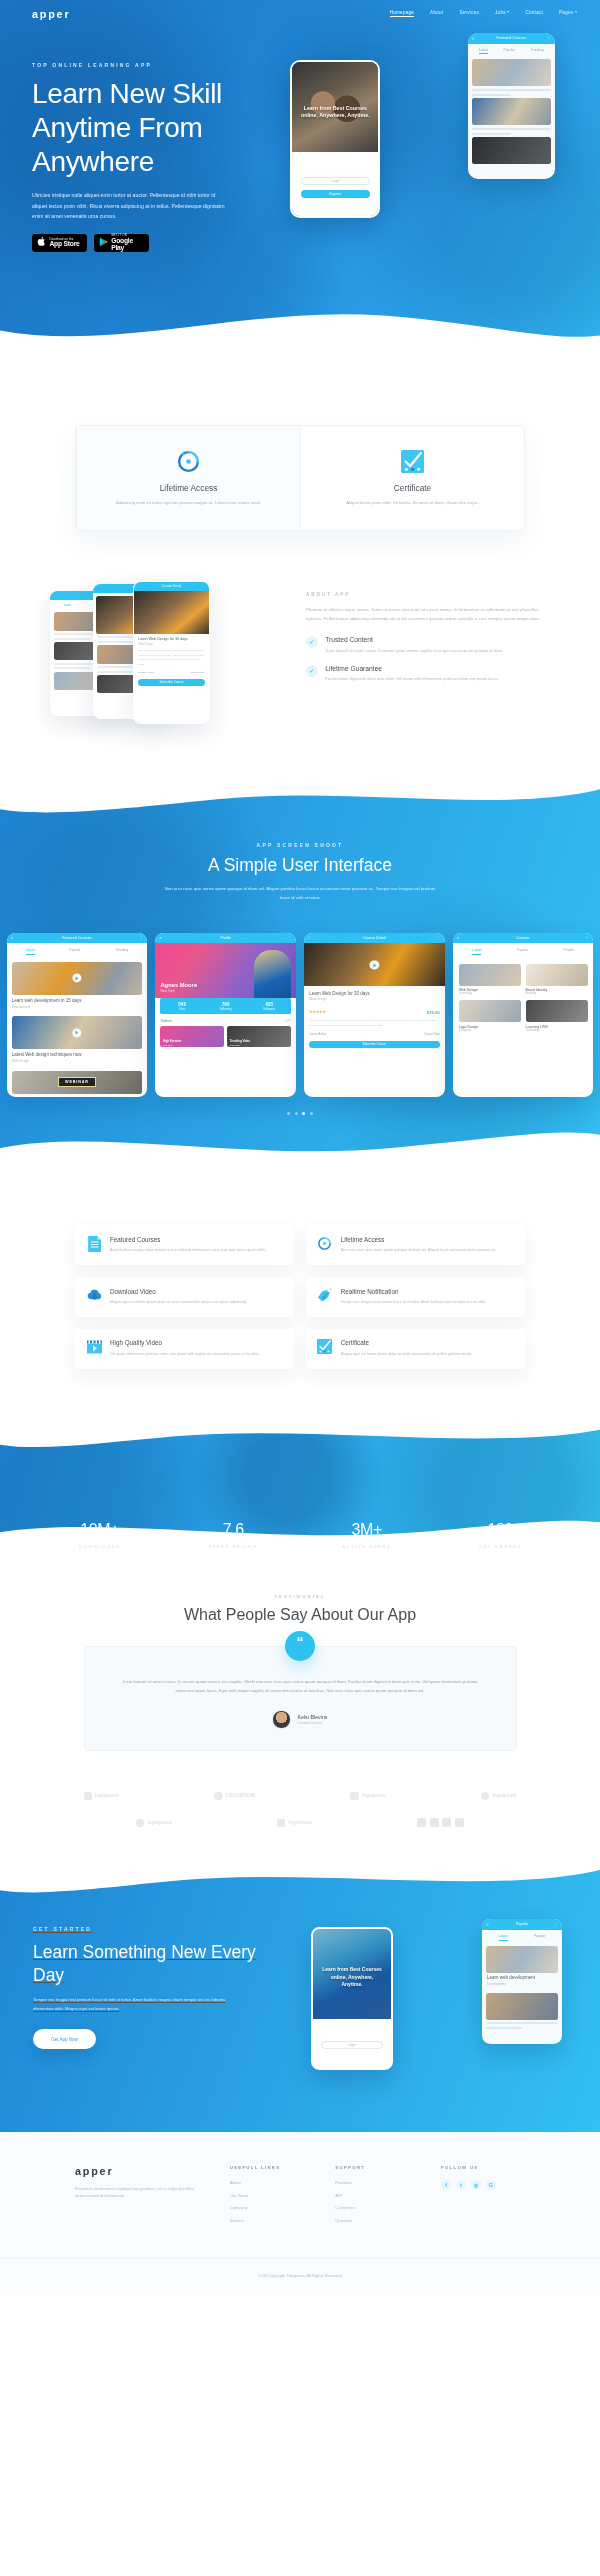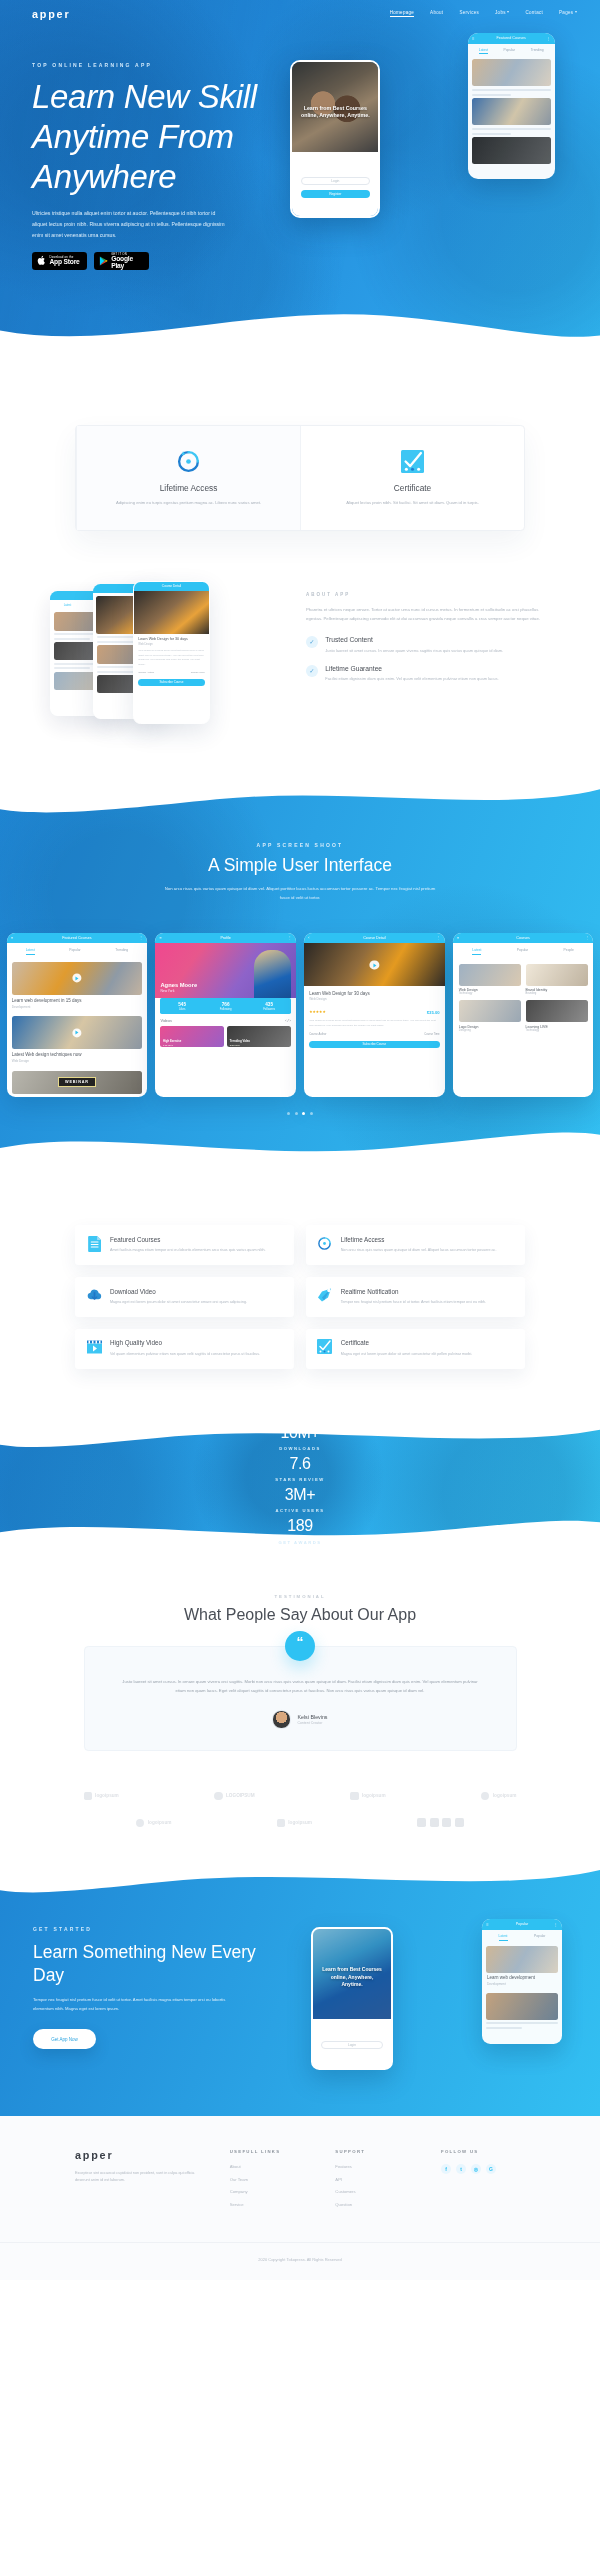--- a/index.html
+++ b/index.html
@@ -57,23 +57,22 @@
     width:0;height:0;border-left:1.8px solid transparent;border-right:1.8px solid transparent;
     border-top:2.2px solid #dcefff;display:inline-block;
   }
   .hero-inner{position:relative;z-index:4;display:flex;padding:0 32px;}
   .hero-copy{width:250px;padding-top:42px;}
   .eyebrow{
     color:#cfe8fb;font-size:5px;letter-spacing:2.2px;font-weight:bold;text-transform:uppercase;
     margin-bottom:9.2px;
   }
   .hero-title{
-    color:#fff;font-size:33px;line-height:1.22;font-weight:300;letter-spacing:-0.3px;
+    color:#fff;font-size:28px;line-height:1.22;font-weight:300;letter-spacing:-0.3px;
     margin-bottom:10.8px;
-    font-style:italic;
   }
   .hero-text{
     color:#dceefb;font-size:5.2px;line-height:2.05;width:196px;margin-bottom:11.7px;
   }
   .badges{display:flex;gap:6.7px;}
   .badge{
     background:#000;border-radius:3.3px;height:18.3px;width:55px;
     display:flex;align-items:center;gap:3.3px;padding:0 5px;
   }
   .badge .bg-ico{flex:0 0 auto;}
@@ -284,21 +283,21 @@
     position:relative;width:600px;height:125px;margin-top:55px;overflow:hidden;
     background:linear-gradient(105deg,#1f86d4,#2aa4e6 50%,#36c6f4);
   }
   .stats:before{
     content:"";position:absolute;inset:0;
     background:
       radial-gradient(circle at 48% 42%, rgba(8,60,115,.28) 0 13%, rgba(0,0,0,0) 30%),
       radial-gradient(circle at 84% 55%, rgba(8,60,115,.20) 0 12%, rgba(0,0,0,0) 28%),
       radial-gradient(circle at 12% 60%, rgba(8,60,115,.16) 0 12%, rgba(0,0,0,0) 28%);
   }
-  .stats-row{position:relative;z-index:3;display:flex;height:125px;align-items:center;padding:0 33px;flex-direction:column;}
+  .stats-row{position:relative;z-index:3;display:flex;height:125px;align-items:flex-end;padding:0 33px;}
   .stat{flex:1;text-align:center;}
   .stat .n{color:#fff;font-size:16px;font-weight:300;letter-spacing:-0.4px;}
   .stat .l{color:#d5ecfa;font-size:4.2px;letter-spacing:1.5px;font-weight:bold;margin-top:4.2px;}
 
   
   .testi{padding:45px 0 8.3px;text-align:center;}
   .testi .eyebrow2{color:#c3cad2;font-size:4.3px;letter-spacing:2px;font-weight:bold;margin-bottom:7.5px;}
   .testi h2{font-size:16px;font-weight:300;color:#4a4f57;margin-bottom:21.7px;}
   .quote-wrap{position:relative;width:433px;margin:0 auto;}
   .quote-badge{
@@ -325,22 +324,23 @@
   .logo-row{display:flex;justify-content:space-between;align-items:center;margin-bottom:18.3px;}
   .brand{display:flex;align-items:center;gap:3.3px;opacity:.42;}
   .brand .mk{width:8.3px;height:8.3px;border-radius:1.7px;background:#c4ccd5;}
   .brand .mk.rd{border-radius:50%;}
   .brand .tx{font-size:4.7px;color:#aeb6c0;font-weight:600;}
   .socials{display:flex;gap:3.3px;opacity:.45;}
   .soc{width:9.2px;height:9.2px;border-radius:1.7px;background:#c4ccd5;}
 
   
   .cta{
-    position:relative;width:600px;margin-top:38px;padding:52px 0 32px;overflow:hidden;
+    position:relative;width:600px;margin-top:38px;padding:52px 0 48px;overflow:hidden;
     background:linear-gradient(110deg,#1f86d4,#2aa2e4 48%,#33c0f2);
+    text-decoration:underline;
   }
   .cta-top{position:absolute;left:0;top:-0.8px;width:600px;height:42px;}
   .cta-inner{position:relative;z-index:3;display:flex;padding:0 33px;}
   .cta-copy{width:250px;padding-top:8.3px;}
   .cta-copy h2{color:#fff;font-size:17.5px;line-height:1.3;font-weight:300;margin-bottom:10px;}
   .cta-copy p{color:#dbeefc;font-size:4.2px;line-height:2.1;width:200px;margin-bottom:15px;}
   .cta-btn{
     background:#fff;color:#2ea5e0;border:none;border-radius:12.5px;padding:7.5px 18.3px;
     font-size:4.5px;font-family:inherit;cursor:pointer;box-shadow:0 6.7px 15px rgba(0,50,90,.18);
   }

